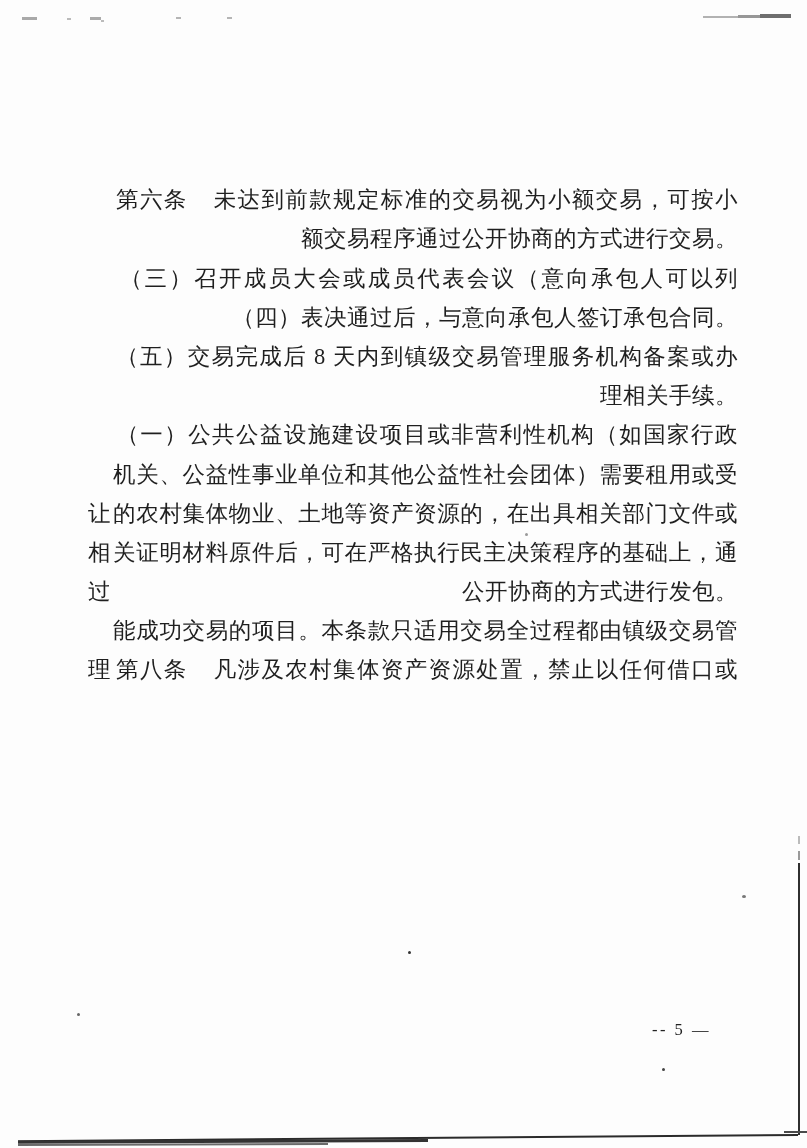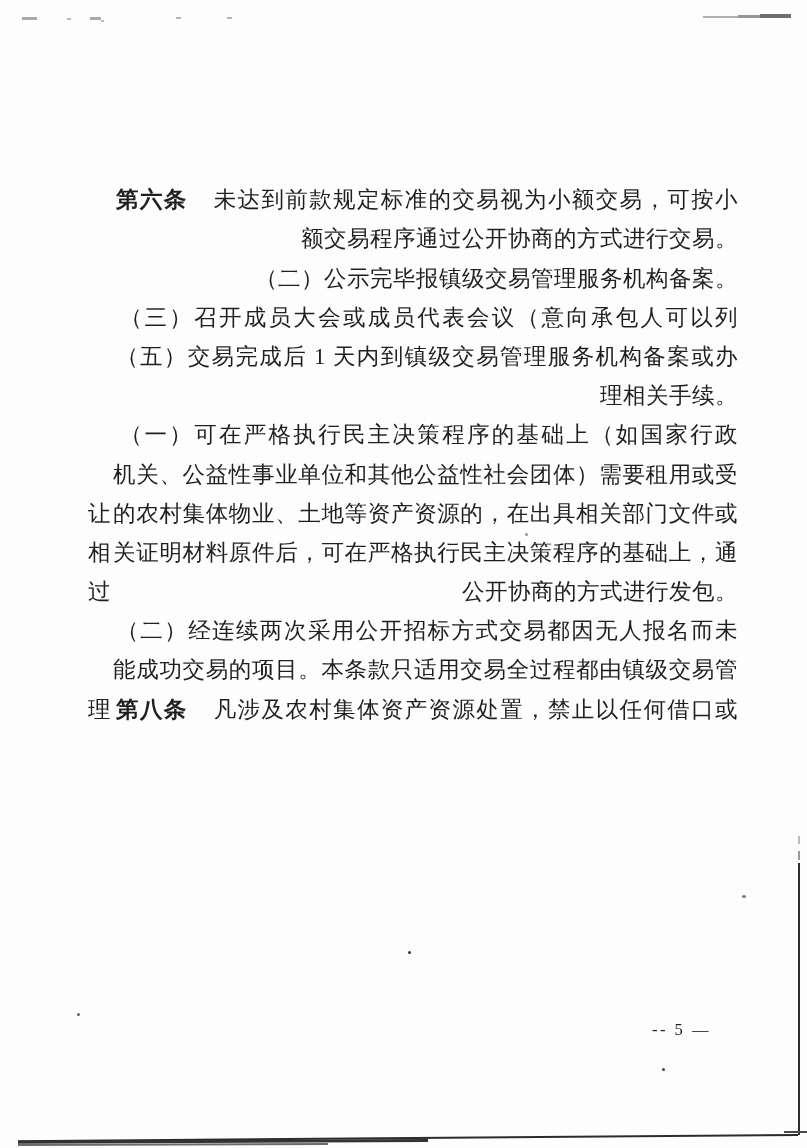--- a/index.html
+++ b/index.html
@@ -32,21 +32,21 @@
     white-space: pre-wrap;
     text-align: right;
   }
   .line.just {
     text-align: justify;
     text-align-last: justify;
     text-justify: inter-ideograph;
   }
   .line.indent { text-indent: 64px; }
   .para-head {
-    font-weight: 700;
+    font-weight: 400;
     margin-right: 26px;
   }
 
   
   .page-number {
     position: absolute;
     left: 652px;
     top: 1020px;
     width: 80px;
     font-size: 16.5px;
@@ -115,49 +115,46 @@
   <div class="artifact smudge-2"></div>
   <div class="artifact smudge-3"></div>
 
   <div class="text-block">
       <div class="line indent just">
     <b class="para-head">第六条</b><span>未达到前款规定标准的交易视为小额交易，可按小</span>
   </div>
       <div class="line">
     <span>额交易程序通过公开协商的方式进行交易。</span>
   </div>
-      <div class="line indent">
-    <span>（二）公示完毕报镇级交易管理服务机构备案。</span>
-  </div>
       <div class="line indent just">
     <span>（三）召开成员大会或成员代表会议（意向承包人可以列</span>
   </div>
+      <div class="line indent">
+    <span>（四）表决通过后，与意向承包人签订承包合同。</span>
+  </div>
       <div class="line indent just">
-    <span>（五）交易完成后 1 天内到镇级交易管理服务机构备案或办</span>
+    <span>（五）交易完成后 8 天内到镇级交易管理服务机构备案或办</span>
   </div>
       <div class="line">
     <span>理相关手续。</span>
   </div>
       <div class="line indent just">
-    <span>（一）可在严格执行民主决策程序的基础上（如国家行政</span>
+    <span>（一）公共公益设施建设项目或非营利性机构（如国家行政</span>
   </div>
       <div class="line just">
     <span>机关、公益性事业单位和其他公益性社会团体）需要租用或受让</span>
   </div>
       <div class="line just">
     <span>的农村集体物业、土地等资产资源的，在出具相关部门文件或相</span>
   </div>
       <div class="line just">
     <span>关证明材料原件后，可在严格执行民主决策程序的基础上，通过</span>
   </div>
       <div class="line">
     <span>公开协商的方式进行发包。</span>
-  </div>
-      <div class="line indent just">
-    <span>（二）经连续两次采用公开招标方式交易都因无人报名而未</span>
   </div>
       <div class="line just">
     <span>能成功交易的项目。本条款只适用交易全过程都由镇级交易管理</span>
   </div>
       <div class="line indent just">
     <b class="para-head">第八条</b><span>凡涉及农村集体资产资源处置，禁止以任何借口或</span>
   </div>
     </div>
 
   <div class="page-number">-- 5 —</div>

